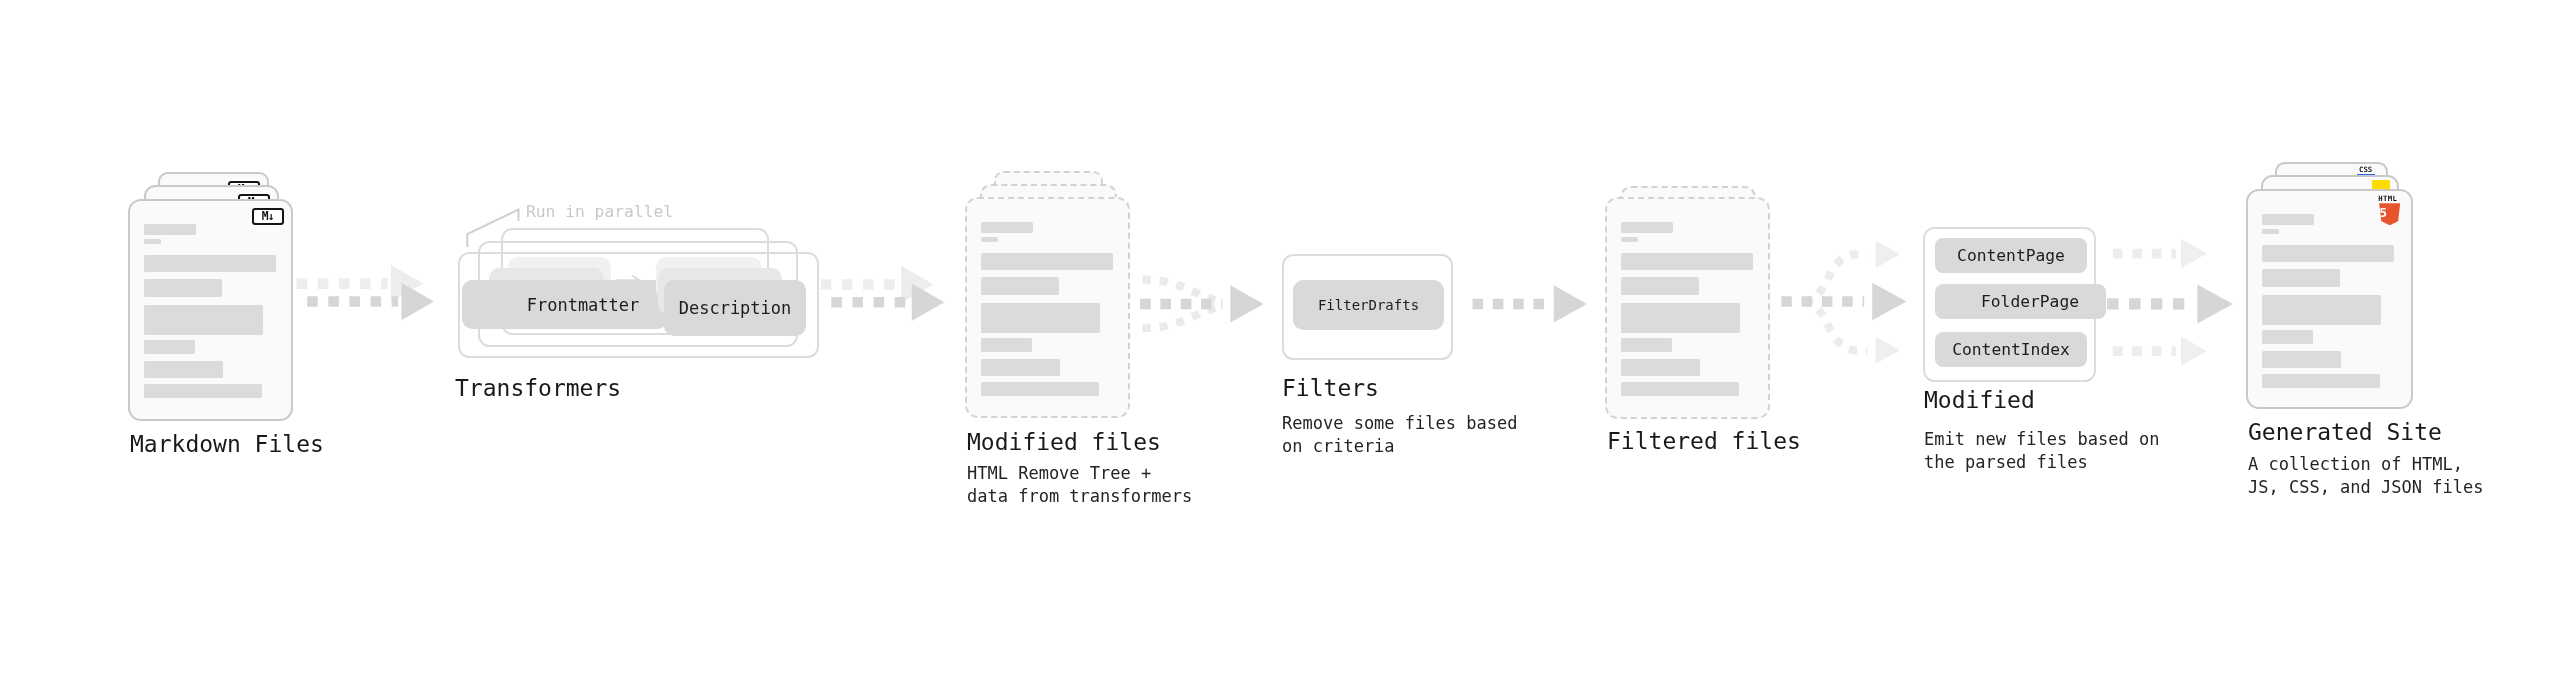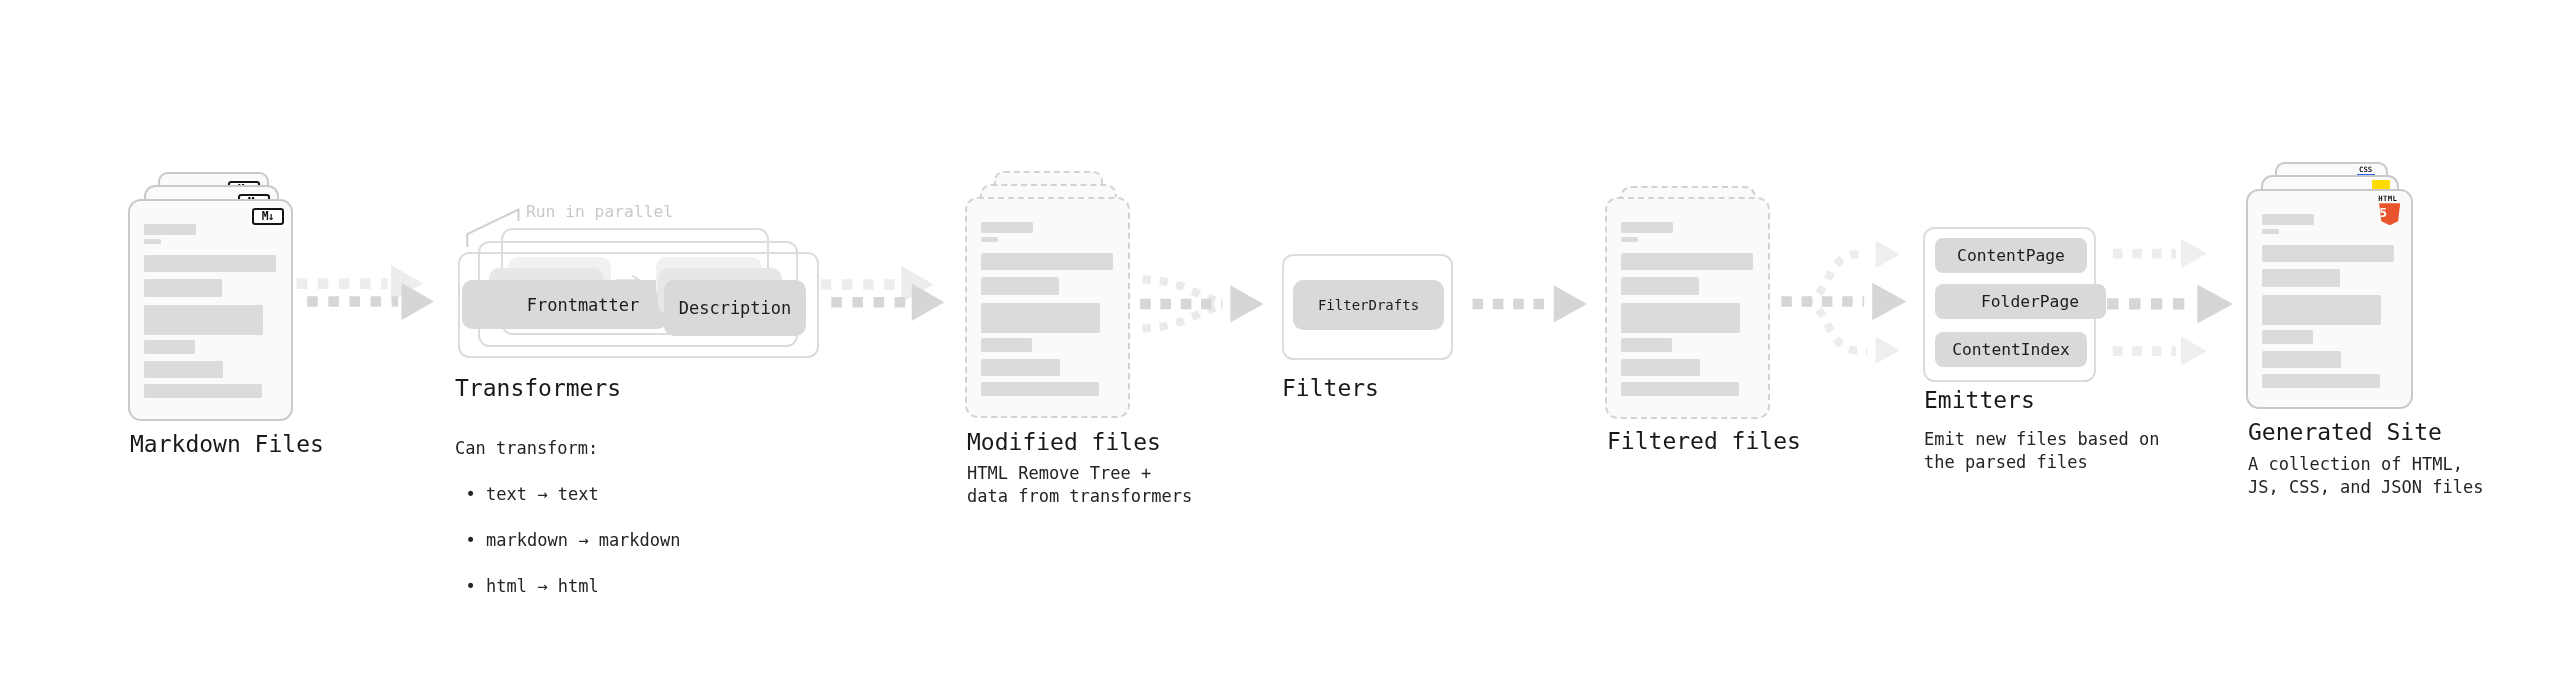--- a/index.html
+++ b/index.html
@@ -140,26 +140,20 @@
 
   <div class="node ghost2" style="left:508px;top:257px;width:103px;height:42px;"></div>
   <div class="node ghost1" style="left:489px;top:268px;width:115px;height:46px;"></div>
   <div class="node" style="left:462px;top:280px;width:170px;height:49px;padding-left:36px;">Frontmatter</div>
 
   <div class="node ghost2" style="left:656px;top:257px;width:106px;height:42px;"></div>
   <div class="node ghost1" style="left:658px;top:268px;width:124px;height:46px;"></div>
   <div class="node" style="left:664px;top:280px;width:142px;height:56px;">Description</div>
 
   <div class="t" style="left:455px;top:376px;">Transformers</div>
-  <div class="b" style="left:455px;top:414px;">
-    <div>Can transform:</div>
-    <div class="indent">• text → text</div>
-    <div class="indent">• markdown → markdown</div>
-    <div class="indent">• html → html</div>
-  </div>
 
   <div>
     <div class="doc dashed" style="left:994px;top:171px;width:109px;height:98px;border-radius:9.8px;"></div>
     <div class="doc dashed" style="left:980px;top:184px;width:137px;height:114px;border-radius:11.4px;"></div>
     <div class="doc dashed" style="left:965px;top:197px;width:165px;height:221px;">
       <div class="bars">
         <div class="bar" style="width:52px;height:11.4px;"></div>
         <div class="bar" style="width:17px;height:4.9px;margin-top:4.1px;"></div>
         <div class="bar" style="width:132px;height:17px;margin-top:10.6px;"></div>
         <div class="bar" style="width:78px;height:18px;margin-top:7.3px;"></div>
@@ -170,20 +164,22 @@
       </div>
     </div>
   </div>
   <div class="t" style="left:967px;top:430px;">Modified files</div>
   <div class="b" style="left:967px;top:462px;">HTML Remove Tree +
 data from transformers</div>
 
   <div class="frame filled" style="left:1282px;top:254px;width:171px;height:106px;"></div>
   <div class="node" style="left:1293px;top:280px;width:151px;height:50px;font-size:14px;">FilterDrafts</div>
   <div class="t" style="left:1282px;top:376px;">Filters</div>
+  <div class="b" style="left:1282px;top:412px;">Remove some files based
+on criteria</div>
 
   <div>
     <div class="doc dashed" style="left:1620px;top:186px;width:136px;height:114px;border-radius:11.4px;"></div>
     <div class="doc dashed" style="left:1605px;top:197px;width:165px;height:222px;">
       <div class="bars">
         <div class="bar" style="width:52px;height:11.4px;"></div>
         <div class="bar" style="width:17px;height:4.9px;margin-top:4.1px;"></div>
         <div class="bar" style="width:132px;height:17px;margin-top:10.6px;"></div>
         <div class="bar" style="width:78px;height:18px;margin-top:7.3px;"></div>
         <div class="bar" style="width:119px;height:30px;margin-top:7.3px;"></div>
@@ -192,21 +188,21 @@
         <div class="bar" style="width:118px;height:14px;margin-top:6.5px;"></div>
       </div>
     </div>
   </div>
   <div class="t" style="left:1607px;top:429px;">Filtered files</div>
 
   <div class="frame filled" style="left:1923px;top:227px;width:173px;height:155px;"></div>
   <div class="node" style="left:1935px;top:238px;width:152px;height:35px;font-size:16.3px;border-radius:8.1px;">ContentPage</div>
   <div class="node" style="left:1935px;top:284px;width:152px;height:35px;font-size:16.3px;border-radius:8.1px;padding-left:19px;">FolderPage</div>
   <div class="node" style="left:1935px;top:332px;width:152px;height:35px;font-size:16.3px;border-radius:8.1px;">ContentIndex</div>
-  <div class="t" style="left:1924px;top:388px;">Emitters</div>
+  <div class="t" style="left:1924px;top:388px;">Modified</div>
   <div class="b" style="left:1924px;top:428px;">Emit new files based on
 the parsed files</div>
 
   <div>
     <div class="doc" style="left:2275px;top:162px;width:113px;height:98px;border-radius:9.8px;">
       <span class="badge-css">
         <span>CSS</span>
         <i class="css-bar"></i>
       </span>
     </div>

